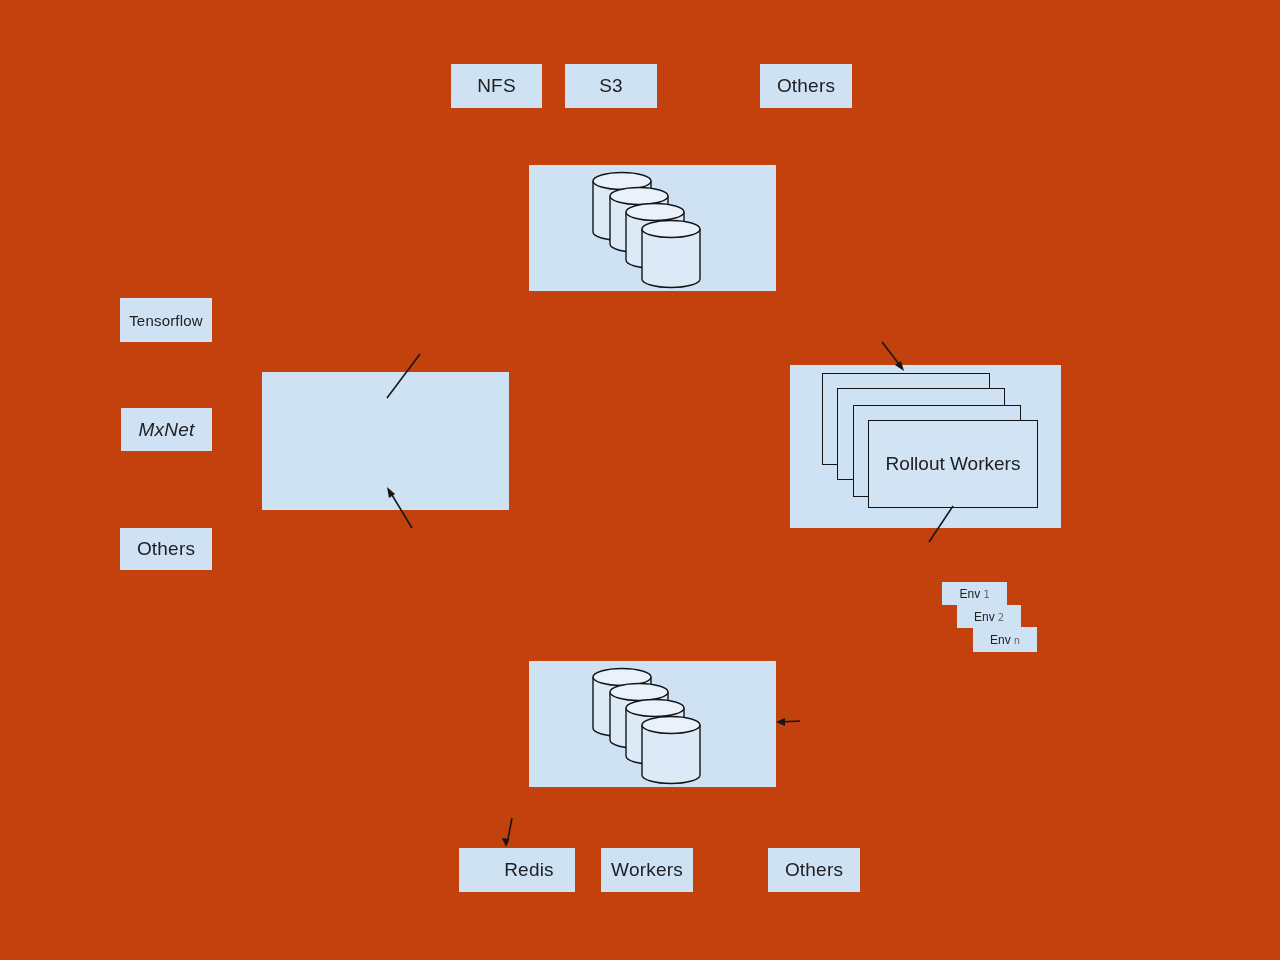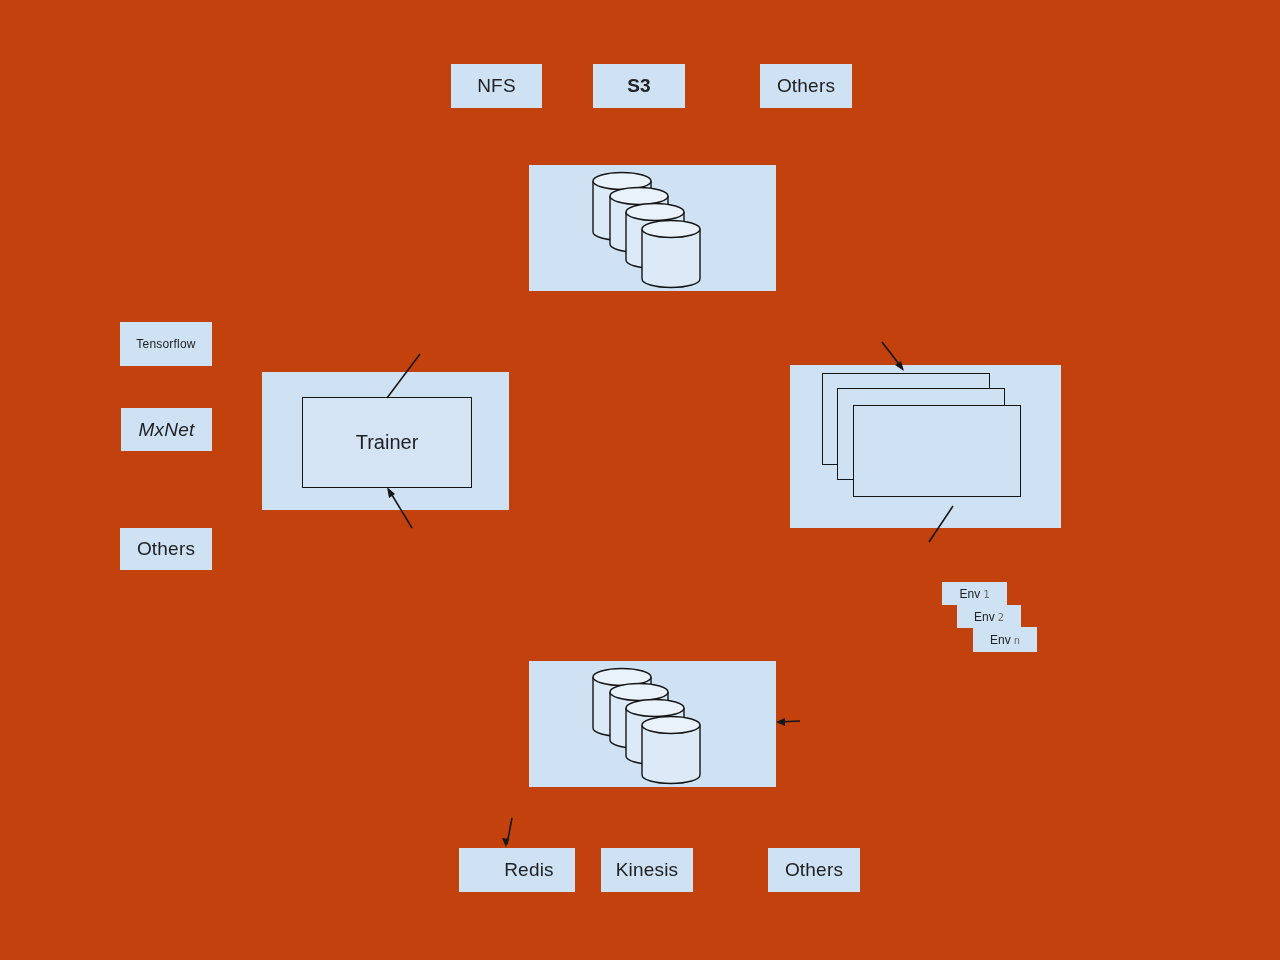--- a/index.html
+++ b/index.html
@@ -5,21 +5,21 @@
   html,body{margin:0;padding:0;background:#000;}
   #canvas{
     position:relative;width:1280px;height:960px;background:#c2410c;overflow:hidden;
     font-family:"Liberation Sans", sans-serif;color:#202124;
   }
   .bluebox{
     position:absolute;background:#cfe2f3;display:flex;align-items:center;justify-content:center;
     font-size:19px;letter-spacing:.2px;
   }
   .panel{position:absolute;background:#cfe2f3;}
-  .small{font-size:12px;margin-top:24px;}
+  .small{font-size:15px;}
   .envbox{
     position:absolute;background:#cfe2f3;display:flex;align-items:center;justify-content:center;
     font-size:12px;gap:3px;
   }
   .envbox .sub{font-family:"DejaVu Sans Mono", monospace;font-size:10.5px;color:#6a6a6a;}
   .stackrect{position:absolute;background:#cfe2f3;border:1.4px solid #141414;box-sizing:border-box;}
   #trainer-inner{
     position:absolute;left:302px;top:397px;width:170px;height:91px;
     background:#d4e4f4;border:1.5px solid #141414;box-sizing:border-box;
     display:flex;align-items:center;justify-content:center;font-size:20px;
@@ -31,21 +31,21 @@
   svg{display:block;}
   #arrow-overlay{position:absolute;left:0;top:0;pointer-events:none;}
   .dbcyl{position:absolute;left:0;top:0;}
 </style>
 </head>
 <body>
 
 <div id="canvas">
 
   <div class="bluebox" style="left:451px;top:64px;width:91px;height:44px;">NFS</div>
-  <div class="bluebox" style="left:593px;top:64px;width:92px;height:44px;font-weight:bold;">S3</div>
+  <div class="bluebox" style="left:565px;top:64px;width:92px;height:44px;">S3</div>
   <div class="bluebox" style="left:760px;top:64px;width:92px;height:44px;">Others</div>
 
   <div class="panel" style="left:529px;top:165px;width:247px;height:126px;">
     <svg class="dbcyl" width="247" height="126" viewBox="0 0 247 126">
       <g stroke="#141414" stroke-width="1.4">
         <path d="M64 16 v51 a29 8.5 0 0 0 58 0 v-51" fill="#dceaf8"></path>
         <ellipse cx="93" cy="16" rx="29" ry="8.5" fill="#e9f2fb"></ellipse>
         <path d="M81 31 v48 a29 8.5 0 0 0 58 0 v-48" fill="#dceaf8"></path>
         <ellipse cx="110" cy="31" rx="29" ry="8.5" fill="#e9f2fb"></ellipse>
         <path d="M97 47 v48 a29 8.5 0 0 0 58 0 v-48" fill="#dceaf8"></path>
@@ -54,26 +54,26 @@
         <ellipse cx="142" cy="64" rx="29" ry="8.5" fill="#e9f2fb"></ellipse>
       </g>
     </svg>
   </div>
 
   <div class="bluebox small" style="left:120px;top:298px;width:92px;height:44px;">Tensorflow</div>
   <div class="bluebox" style="left:121px;top:408px;width:91px;height:43px;font-style:italic;">MxNet</div>
   <div class="bluebox" style="left:120px;top:528px;width:92px;height:42px;">Others</div>
 
   <div class="panel" style="left:262px;top:372px;width:247px;height:138px;"></div>
-  <div id="trainer-inner">Trainer</div>
 
   <div class="panel" style="left:790px;top:365px;width:271px;height:163px;"></div>
   <div class="stackrect" style="left:822px;top:373px;width:168px;height:92px;"></div>
   <div class="stackrect" style="left:837px;top:388px;width:168px;height:92px;"></div>
   <div class="stackrect" style="left:853px;top:405px;width:168px;height:92px;"></div>
+  <div class="stackrect" id="rollout-front">Rollout Workers</div>
 
   <div class="envbox" style="left:942px;top:582px;width:65px;height:23px;">
     <span>Env</span>
     <span class="sub">1</span>
   </div>
   <div class="envbox" style="left:957px;top:605px;width:64px;height:23px;">
     <span>Env</span>
     <span class="sub">2</span>
   </div>
   <div class="envbox" style="left:973px;top:627px;width:64px;height:25px;">
@@ -90,21 +90,21 @@
         <ellipse cx="110" cy="31" rx="29" ry="8.5" fill="#e9f2fb"></ellipse>
         <path d="M97 47 v48 a29 8.5 0 0 0 58 0 v-48" fill="#dceaf8"></path>
         <ellipse cx="126" cy="47" rx="29" ry="8.5" fill="#e9f2fb"></ellipse>
         <path d="M113 64 v50 a29 8.5 0 0 0 58 0 v-50" fill="#dceaf8"></path>
         <ellipse cx="142" cy="64" rx="29" ry="8.5" fill="#e9f2fb"></ellipse>
       </g>
     </svg>
   </div>
 
   <div class="bluebox" style="left:459px;top:848px;width:92px;height:44px;padding-left:24px;">Redis</div>
-  <div class="bluebox" style="left:601px;top:848px;width:92px;height:44px;">Kinesis</div>
+  <div class="bluebox" style="left:601px;top:848px;width:92px;height:44px;">Workers</div>
   <div class="bluebox" style="left:768px;top:848px;width:92px;height:44px;">Others</div>
 
   <svg id="arrow-overlay" width="1280" height="960" viewBox="0 0 1280 960">
     <g stroke="#161616" stroke-width="1.6" fill="none">
 
       <line x1="387" y1="398" x2="420" y2="354"></line>
 
       <line x1="412" y1="528" x2="389" y2="490"></line>
 
       <line x1="882" y1="342" x2="902" y2="368"></line>

